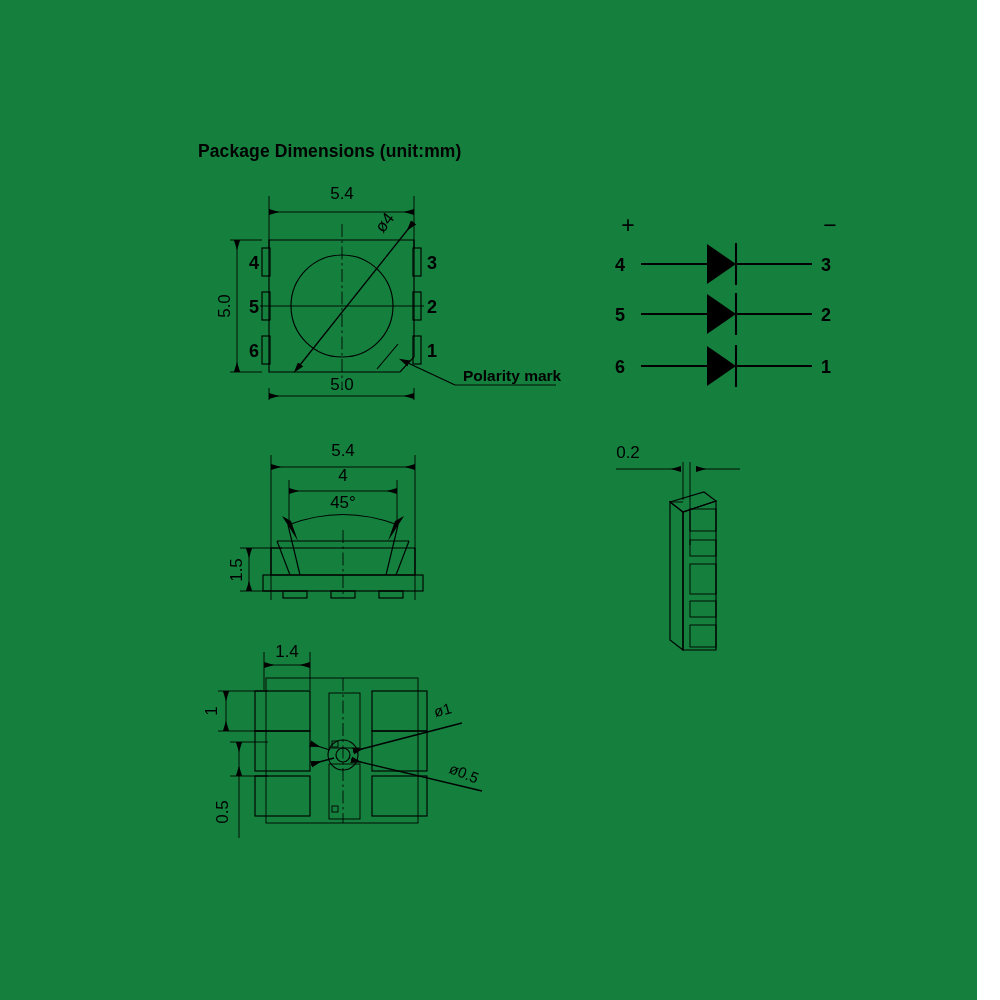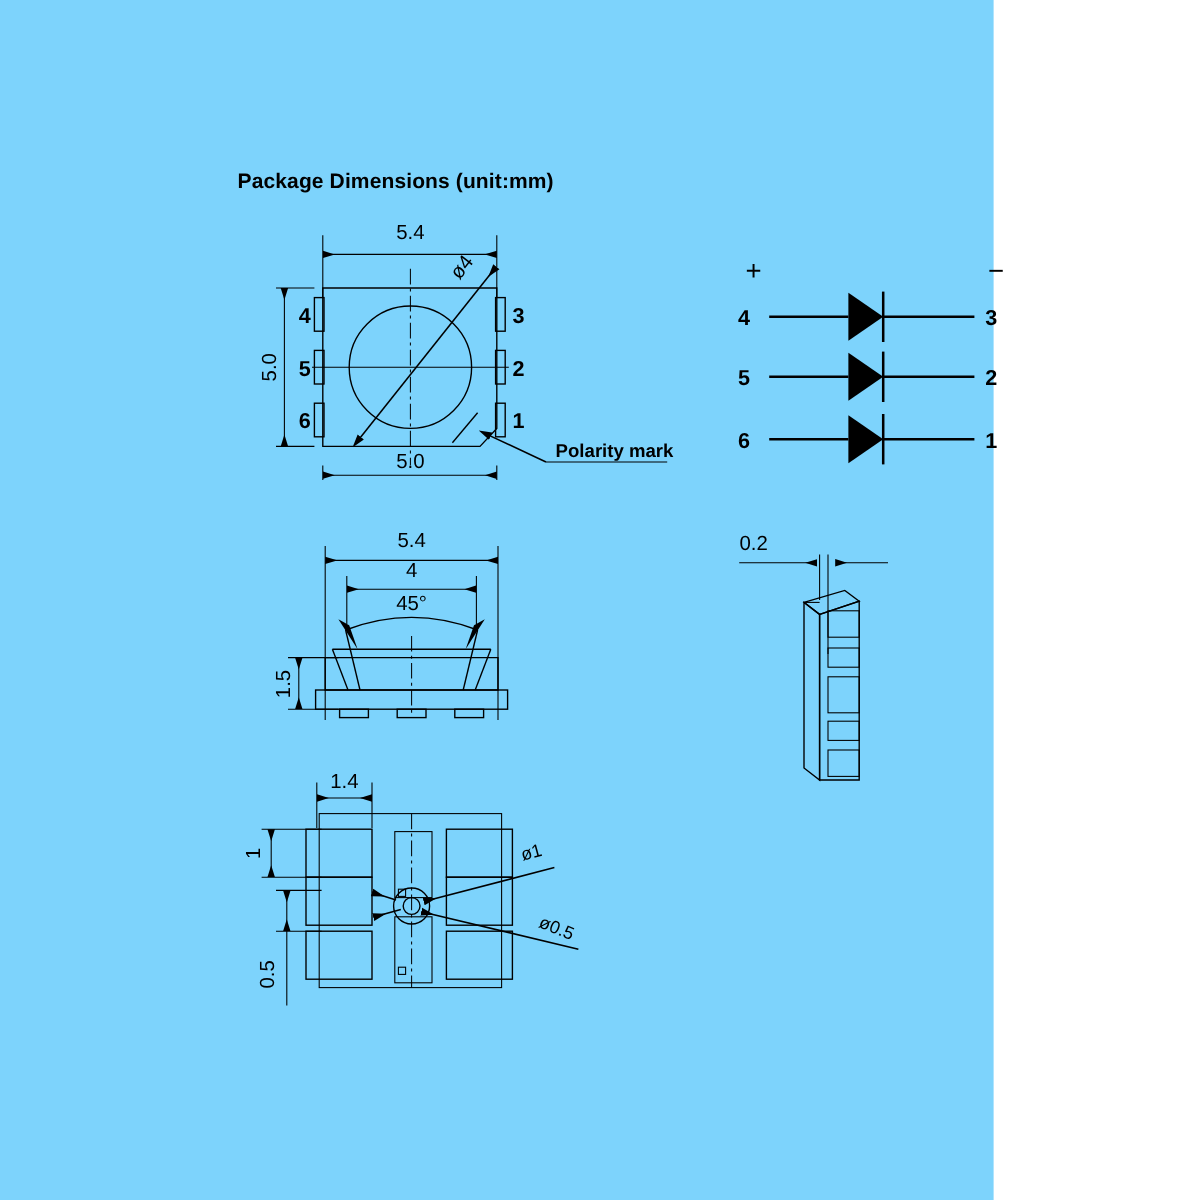--- a/index.html
+++ b/index.html
@@ -10,23 +10,23 @@
   body {
     width: 1000px;
     height: 1000px;
     font-family: "Liberation Sans", sans-serif;
     position: relative;
     overflow: hidden;
   }
   #page-root {
     position: absolute;
     left: 0; top: 0;
-    width: 828px;
+    width: 977px;
     height: 1000px;
-    background: #7dd3fc;
+    background: #15803d;
   }
   .page-title {
     position: absolute;
     left: 198px;
     top: 141px;
     font-size: 17.5px;
     font-weight: bold;
     color: #000000;
     letter-spacing: 0.1px;
     white-space: nowrap;

